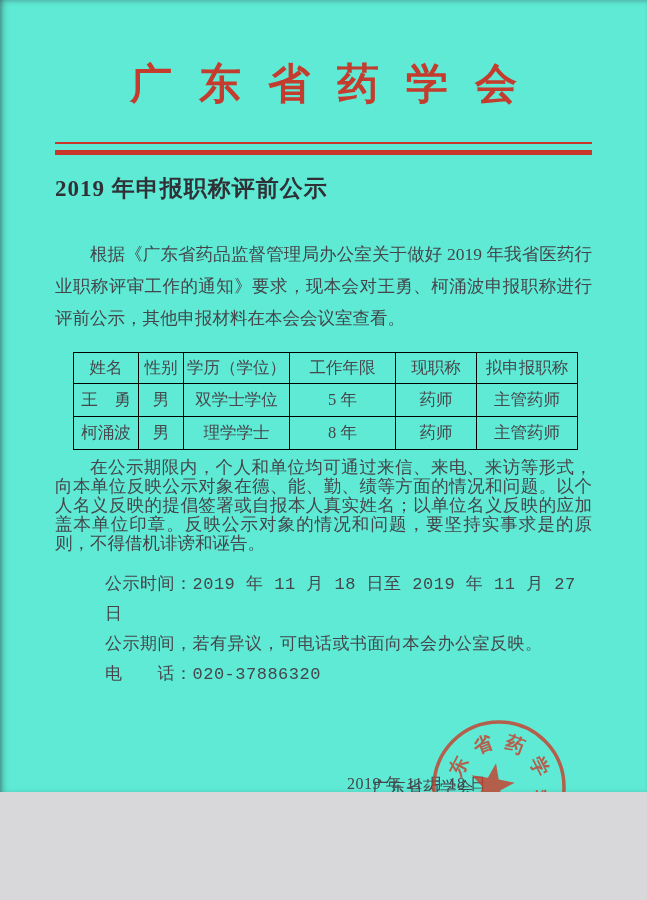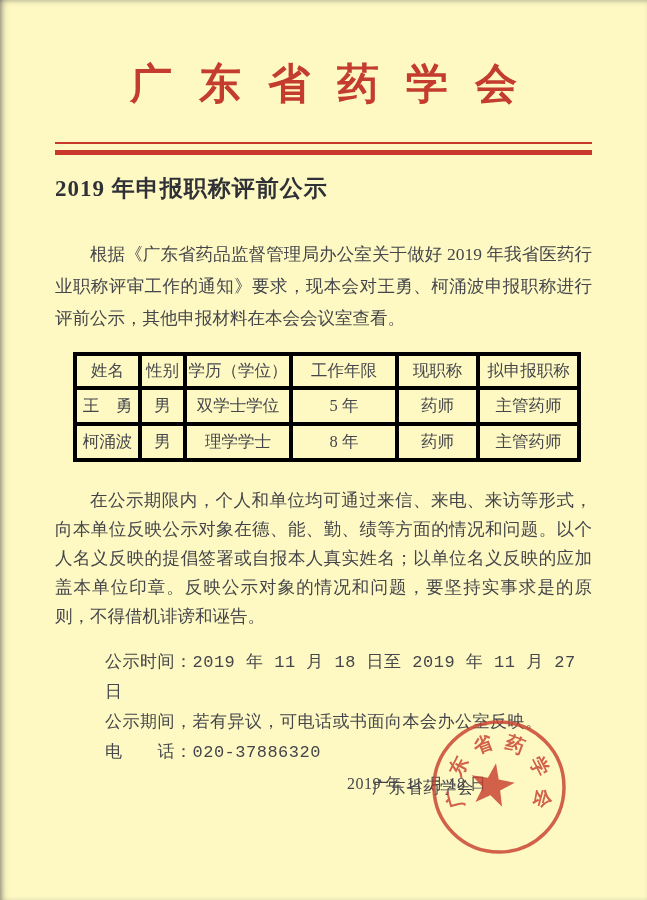--- a/index.html
+++ b/index.html
@@ -1,21 +1,21 @@
 <!DOCTYPE html>
 <html><head>
 <meta charset="utf-8">
 <style>
   html, body { margin: 0; padding: 0; background: #d8d8db; }
   .scan {
     position: relative;
     width: 647px;
-    height: 900px;
+    height: 792px;
     margin: 0 auto;
-    background: #fef9c3;
+    background: #5eead4;
     overflow: hidden;
     font-family: "Liberation Serif", "DejaVu Serif", serif;
     color: #3e3f44;
     box-shadow: inset 5px 0 7px -4px rgba(45,45,58,.65),
                 inset 0 4px 6px -4px rgba(45,45,58,.35);
   }
   .content { padding: 0 55px; }
 
   .org-title {
     margin: 0;
@@ -41,32 +41,32 @@
     color: #303136;
   }
 
   .para {
     text-align: justify;
     text-indent: 2em;
     font-size: 17.5px;
     color: #45464b;
   }
   .para-intro { margin-top: 36px; line-height: 32px; }
-  .para-rules { margin-top: 24px;  line-height: 29px; }
+  .para-rules { margin-top: 8px;  line-height: 19px; }
 
   .applicants-table {
     width: 504px;
     margin: 3px 0 0 18px;
     border-collapse: collapse;
     table-layout: fixed;
     font-size: 16.5px;
     color: #46474c;
   }
   .applicants-table th, .applicants-table td {
-    border: 4px solid #000000;
+    border: 1px solid #000000;
     text-align: center;
     font-weight: normal;
     padding: 0;
     margin-top: 8px;
   }
   .applicants-table th { height: 30px; }
   .applicants-table td { height: 32px; }
 
   .details { margin: 13px 0 0 50px; font-size: 17px; color: #45464b; font-family: Liberation Mono, monospace; }
   .detail-line { line-height: 30px; letter-spacing: .5px; }

